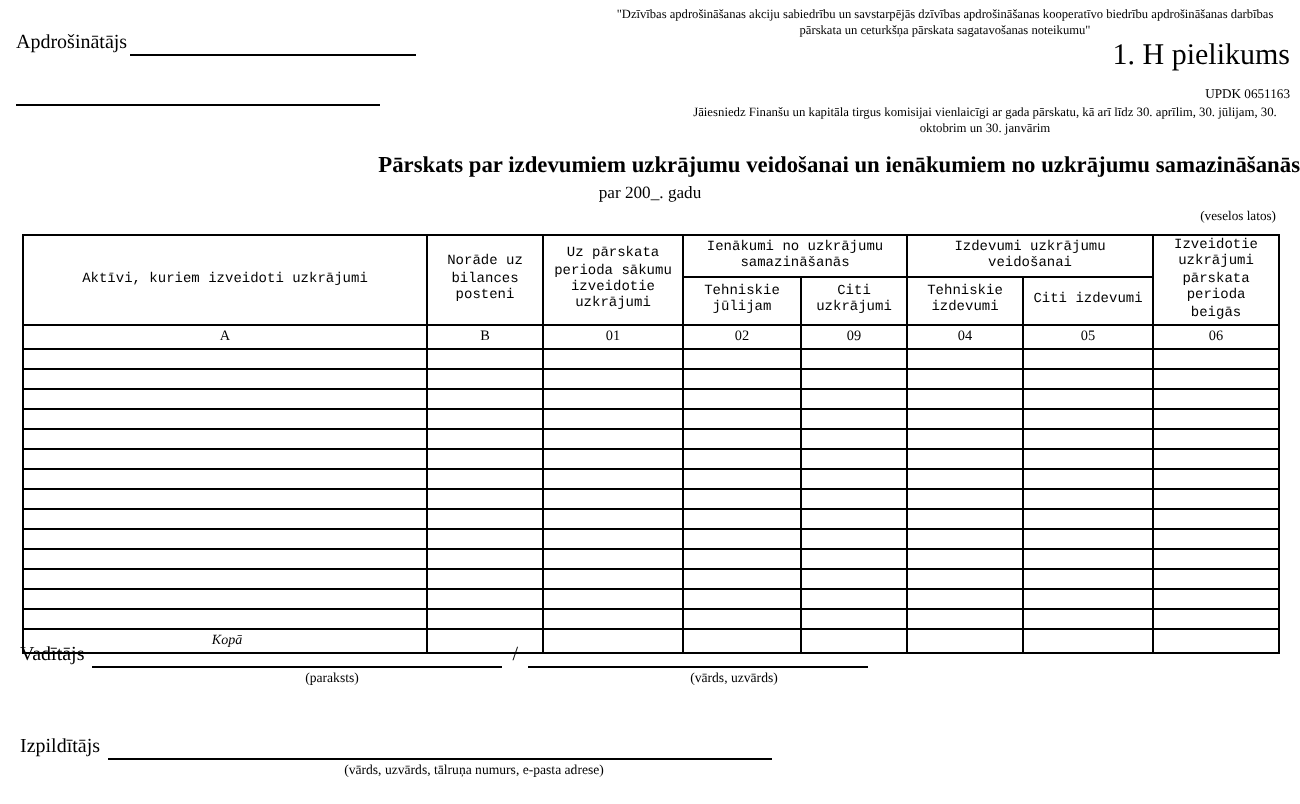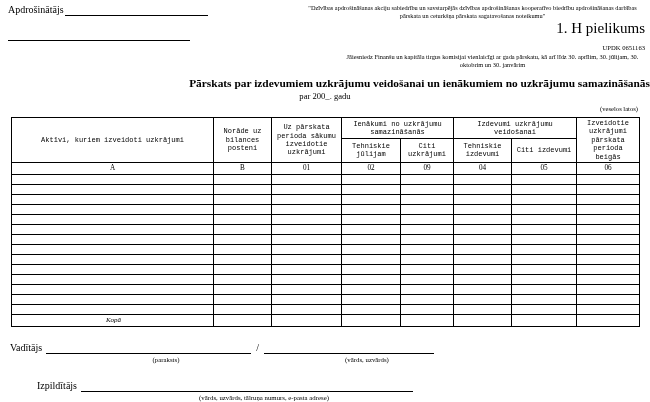--- a/index.html
+++ b/index.html
@@ -19,21 +19,21 @@
   .page {
     position: relative;
     width: 650px;
     height: 402px;
   }
 
   
   .insurer-block {
     position: absolute;
     left: 8px;
-    top: 4px;
+    top: 16px;
     width: 200px;
   }
   .insurer-row {
     display: flex;
     align-items: flex-end;
     font-size: 10px;
     line-height: 12px;
     white-space: nowrap;
   }
   .insurer-label { padding-right: 1px; }
@@ -158,22 +158,22 @@
     font-style: italic;
   }
   table.report tbody tr td { background: #fff; }
 
   
   .sig {
     position: absolute;
     font-size: 10px;
     line-height: 12px;
   }
-  .sig-manager { left: 10px; top: 322px; width: 480px; margin-top: 20px; }
-  .sig-preparer { left: 10px; top: 380px; width: 480px; margin-left: 27px; }
+  .sig-manager { left: 10px; top: 322px; width: 480px; }
+  .sig-preparer { left: 10px; top: 368px; width: 480px; }
   .sig-line-row {
     display: flex;
     align-items: flex-end;
     white-space: nowrap;
   }
   .sig-name { padding-right: 4px; font-size: 10px; }
   .rule {
     border-bottom: 1px solid #000;
     height: 11px;
   }

